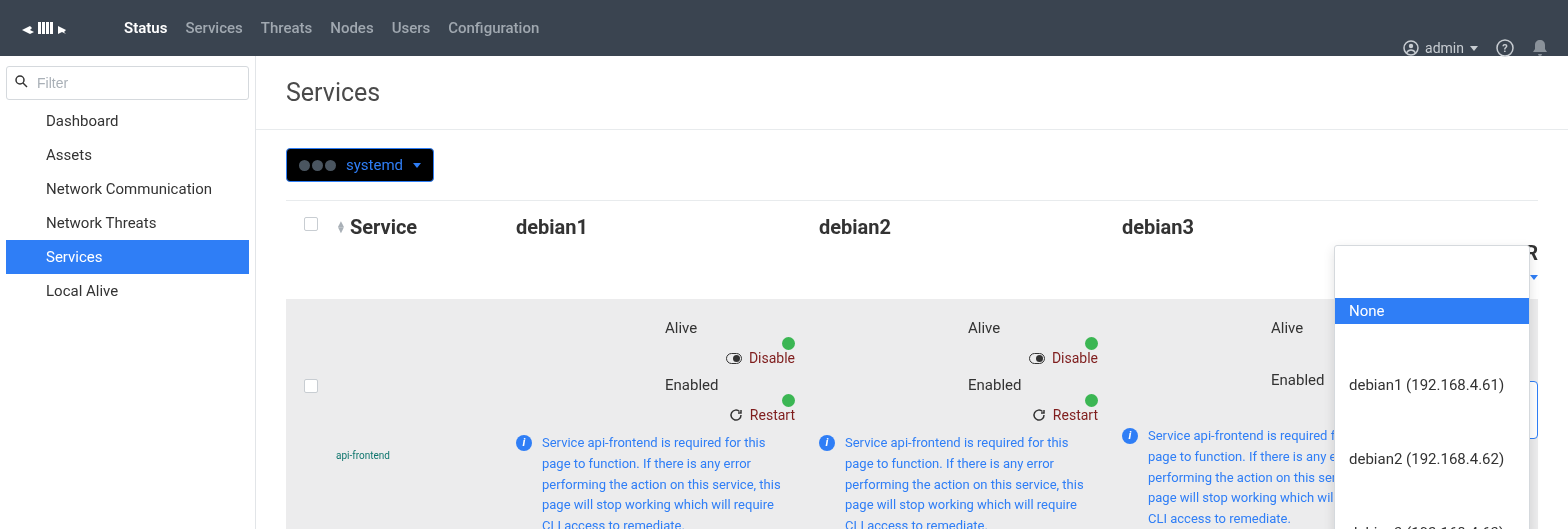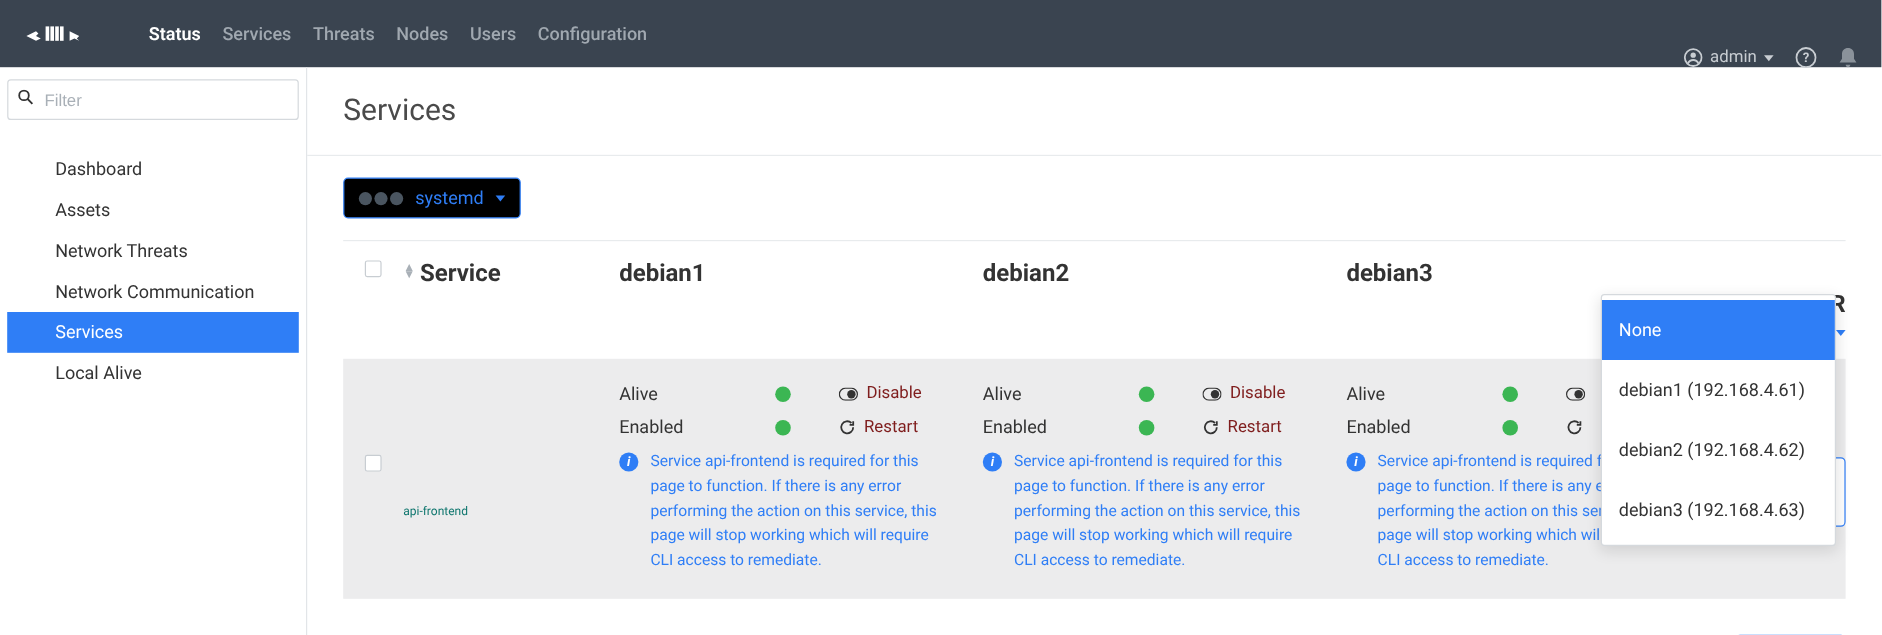--- a/index.html
+++ b/index.html
@@ -14,21 +14,21 @@
 .nav-item.active { color: #fff; font-weight: 600; }
 .nav-right { margin-left: auto; display: flex; align-items: center; gap: 18px; color: #c8cdd2; margin-top: 40px; }
 .user-menu { display: flex; align-items: center; gap: 6px; cursor: pointer; }
 .caret-down { width: 0; height: 0; border-left: 4px solid transparent; border-right: 4px solid transparent; border-top: 5px solid currentColor; display: inline-block; }
 
 
 .main-layout { display: flex; }
 
 
 .sidebar { width: 256px; padding: 10px 6px 10px 6px; border-right: 1px solid #e2e5e8; min-height: calc(529px - 56px); }
-.filter-wrap { position: relative; margin-bottom: 24px; text-decoration: underline; }
+.filter-wrap { position: relative; margin-bottom: 4px; text-decoration: underline; }
 .filter-input { width: 100%; padding: 8px 10px 8px 30px; border: 1px solid #d5d9dd; border-radius: 3px; font-size: 14px; color: #333; }
 .filter-input::placeholder { color: #a9b0b7; }
 .filter-icon { position: absolute; left: 9px; top: 50%; transform: translateY(-50%); color: #333; }
 .side-list { list-style: none; }
 .side-item { padding: 8px 12px 8px 40px; font-size: 15px; color: #333; cursor: pointer; }
 .side-item.active { background: #2f7ef6; color: #fff; }
 
 
 .content { flex: 1; padding: 0; }
 .page-head { padding: 22px 30px; border-bottom: 1px solid #e8ebed; }
@@ -48,31 +48,31 @@
 .col-node { width: 303px; }
 .col-cluster { flex: 1; text-align: right; }
 .th { font-weight: 700; color: #333; font-size: 20px; }
 .cluster-head { display: flex; flex-direction: column; align-items: flex-end; gap: 4px; margin-top: 26px; }
 .api-redirect { display: inline-flex; align-items: center; gap: 5px; color: #2f7ef6; font-size: 14px; cursor: pointer; }
 
 
 .trow { display: flex; background: #ececed; padding: 20px 0; position: relative; }
 .trow .col-service { padding-top: 56px; font-size: 10px; color: #0f766e; }
 .node-cell { width: 303px; padding-right: 24px; }
-.status-line { display: flex; align-items: center; margin-bottom: 10px; }
+.status-line { display: flex; align-items: flex-end; margin-bottom: 10px; flex-direction: column; }
 .status-label { width: 130px; font-size: 15px; color: #333; }
 .status-dot { width: 13px; height: 13px; border-radius: 50%; background: #3bb653; display: inline-block; }
 .action-btn { display: inline-flex; align-items: center; gap: 7px; color: #7f1d1d; font-size: 14px; cursor: pointer; margin-left: 40px; }
 .warn-text { font-size: 13px; line-height: 1.6; color: #2f7ef6; margin-top: 6px; display: flex; gap: 10px; }
 .info-ic { flex-shrink: 0; width: 16px; height: 16px; background: #2f7ef6; border-radius: 50%; color: #fff; display: inline-flex; align-items: center; justify-content: center; font-size: 11px; font-weight: 700; font-style: italic; margin-top: 2px; }
 .trow .col-check { padding-top: 60px; }
 
 
 .dropdown { position: absolute; right: 8px; top: 44px; width: 196px; background: #fff; border: 1px solid #d5d9dd; border-radius: 3px; box-shadow: 0 4px 12px rgba(0,0,0,0.12); z-index: 50; padding: 4px 0; }
-.dd-item { padding: 16px 14px; font-size: 15px; color: #333; cursor: pointer; }
+.dd-item { padding: 4px 14px; font-size: 15px; color: #333; cursor: pointer; margin-top: 48px; }
 .dd-item.active { background: #2f7ef6; color: #fff; }
 
 
 .cluster-actions { position: absolute; right: 0; top: 20px; width: 92px; display: flex; flex-direction: column; gap: 8px; align-items: stretch; }
 .btn-outline { border: 1px solid #2f7ef6; color: #2f7ef6; background: #fff; border-radius: 4px; padding: 8px 6px; font-size: 14px; text-align: center; cursor: pointer; display: flex; flex-direction: column; align-items: center; gap: 4px; }
 .btn-outline .ic { font-size: 15px; }
 
 .footer-actions { display: flex; justify-content: flex-end; padding: 10px 30px; }
 </style>
 </head>
@@ -124,22 +124,22 @@
         <svg width="13" height="13" viewBox="0 0 13 13">
             <circle cx="5" cy="5" r="4" stroke="#333" stroke-width="1.5" fill="none"></circle>
             <line x1="8" y1="8" x2="12" y2="12" stroke="#333" stroke-width="1.5"></line>
           </svg>
       </span>
       <input class="filter-input" type="text" placeholder="Filter" style="">
     </div>
     <ul class="side-list">
       <li class="side-item">Dashboard</li>
       <li class="side-item">Assets</li>
+      <li class="side-item">Network Communication</li>
       <li class="side-item">Network Threats</li>
-      <li class="side-item">Network Communication</li>
       <li class="side-item active">Services</li>
       <li class="side-item">Local Alive</li>
     </ul>
   </div>
 
   <div class="content">
     <div class="page-head">
       <h1 class="page-title">Services</h1>
     </div>
     <div class="toolbar">

